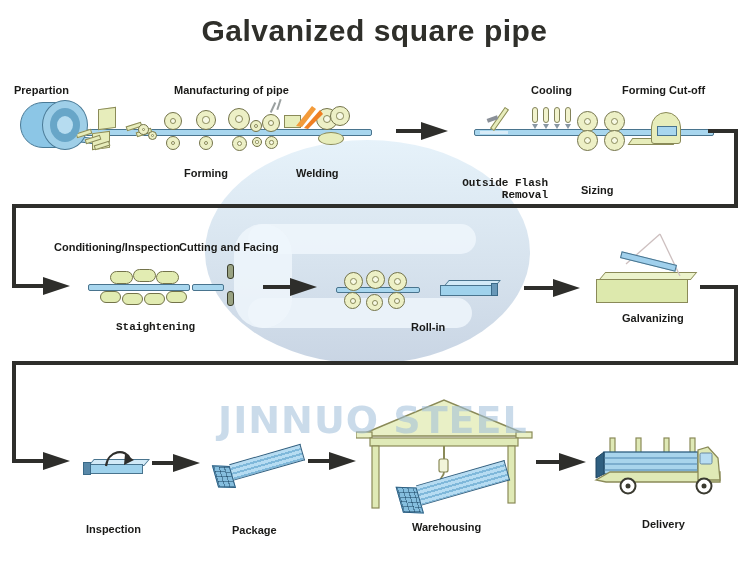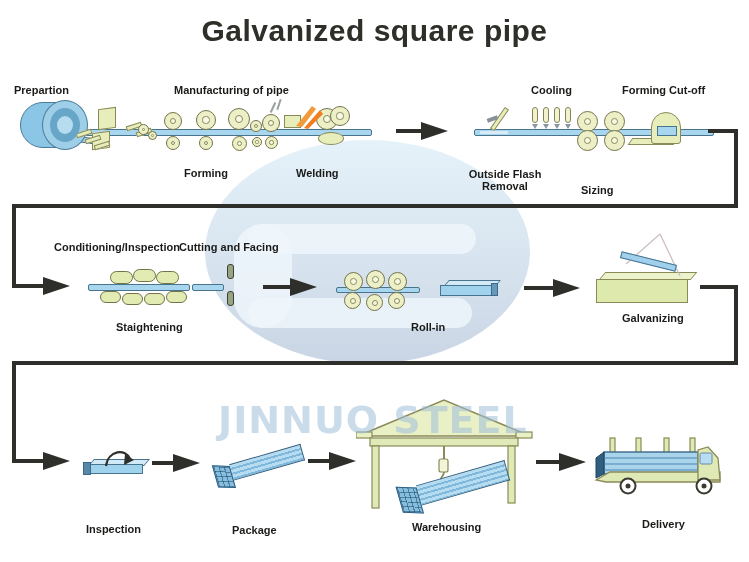--- a/index.html
+++ b/index.html
@@ -52,21 +52,21 @@
   <div class="wm-band" style="left:234px;top:224px;width:58px;height:104px;border-radius:29px;"></div>
 
   <div class="title">Galvanized square pipe</div>
 
   <div class="lbl" style="left:14px;top:84px;">Prepartion</div>
   <div class="lbl" style="left:174px;top:84px;">Manufacturing of pipe</div>
   <div class="lbl" style="left:184px;top:167px;">Forming</div>
   <div class="lbl" style="left:280px;top:167px;margin-left:16px;">Welding</div>
   <div class="lbl" style="left:531px;top:84px;">Cooling</div>
   <div class="lbl" style="left:622px;top:84px;">Forming  Cut-off</div>
-  <div class="lbl" style="left:462px;top:168px;width:86px;text-align:center;">
+  <div class="lbl" style="left:462px;top:177px;width:86px;text-align:right;font-family:Liberation Mono, monospace;">
     <span>Outside Flash</span><br>
     <span>Removal</span>
   </div>
   <div class="lbl" style="left:581px;top:184px;">Sizing</div>
 
   <div style="position:absolute;left:20px;top:102px;width:42px;height:46px;background:#8cc6e6;border:1.5px solid #4a7a96;border-radius:23px 0 0 23px;box-sizing:border-box;z-index:10;"></div>
   <div style="position:absolute;left:42px;top:100px;width:46px;height:50px;background:#9fcfe8;border:1.5px solid #4a7a96;border-radius:50%;box-sizing:border-box;z-index:11;"></div>
   <div style="position:absolute;left:50px;top:108px;width:30px;height:34px;background:#68a6c8;border-radius:50%;z-index:12;"></div>
   <div style="position:absolute;left:57px;top:116px;width:16px;height:18px;background:#b6dcf0;border-radius:50%;z-index:13;"></div>
   <div style="position:absolute;left:62px;top:136px;width:30px;height:4px;background:#a8d6ee;border:1px solid #49748e;transform:rotate(8deg);z-index:10;"></div>
@@ -134,21 +134,21 @@
 
   <div class="fl" style="left:708px;top:129px;width:30px;height:4px;"></div>
   <div class="fl" style="left:734px;top:129px;width:4px;height:79px;"></div>
   <div class="fl" style="left:12px;top:204px;width:726px;height:4px;"></div>
   <div class="fl" style="left:12px;top:204px;width:4px;height:82px;"></div>
   <div class="fl" style="left:12px;top:284px;width:34px;height:4px;"></div>
   <div class="ah" style="left:43px;top:277px;"></div>
 
   <div class="lbl" style="left:24px;top:241px;margin-left:30px;">Conditioning/Inspection</div>
   <div class="lbl" style="left:179px;top:241px;">Cutting and Facing</div>
-  <div class="lbl" style="left:116px;top:321px;">Staightening</div>
+  <div class="lbl" style="left:116px;top:321px;font-family:Liberation Mono, monospace;">Staightening</div>
   <div class="lbl" style="left:411px;top:321px;">Roll-in</div>
   <div class="lbl" style="left:622px;top:312px;">Galvanizing</div>
 
   <div class="pipe" style="left:88px;top:284px;width:100px;"></div>
   <div class="caps" style="left:110px;top:271px;width:23px;height:13px;"></div>
   <div class="caps" style="left:133px;top:269px;width:23px;height:13px;"></div>
   <div class="caps" style="left:156px;top:271px;width:23px;height:13px;"></div>
   <div class="caps" style="left:100px;top:291px;width:21px;height:12px;"></div>
   <div class="caps" style="left:122px;top:293px;width:21px;height:12px;"></div>
   <div class="caps" style="left:144px;top:293px;width:21px;height:12px;"></div>

